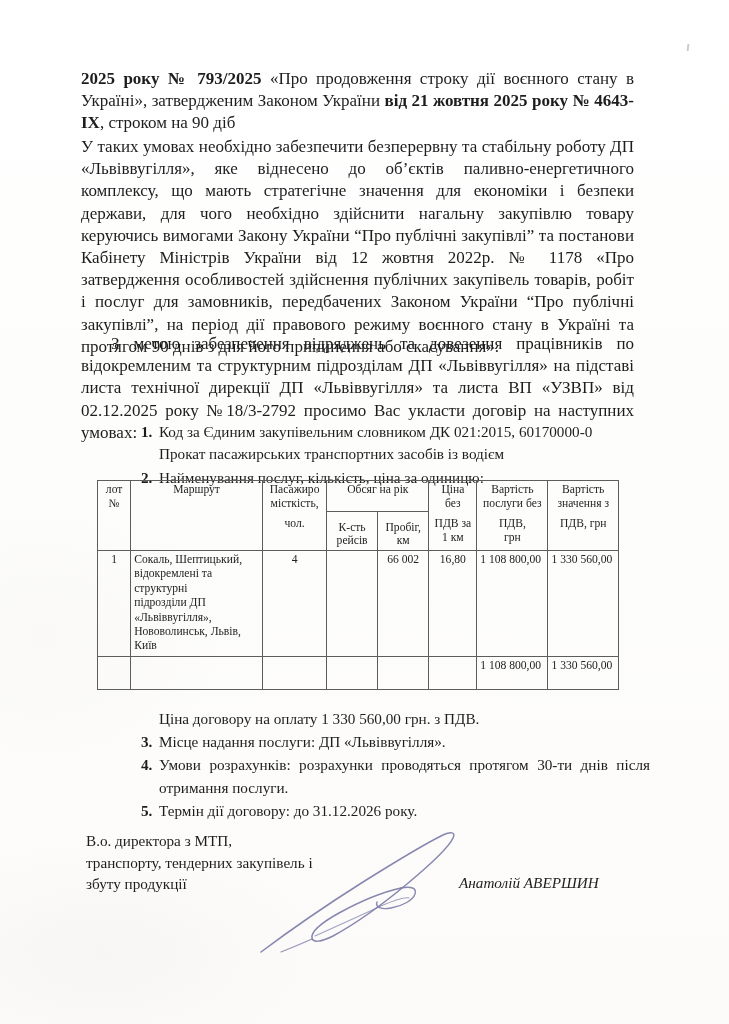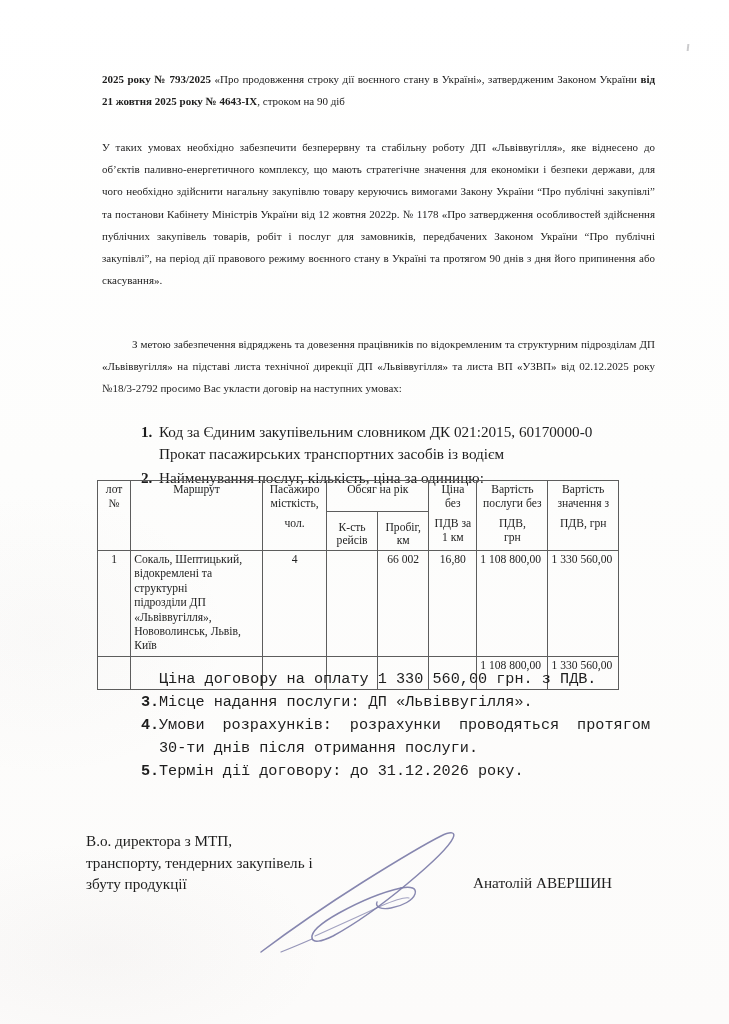--- a/index.html
+++ b/index.html
@@ -40,23 +40,23 @@
     width: 2px;
     height: 7px;
     background: #b9b9bc;
     opacity: .75;
     transform: rotate(6deg);
     z-index: 1;
   }
 
   .body-block {
     position: absolute;
-    left: 102px;
+    left: 81px;
     width: 553px;
-    font-size: 11px;
+    font-size: 17px;
     line-height: 22.2px;
     text-align: justify;
   }
   .body-block p { margin: 0; }
   .ind { text-indent: 30px; }
   b, .b { font-weight: bold; }
 
   
   .num-list {
     position: absolute;
@@ -112,23 +112,24 @@
   
   .sig-block {
     position: absolute;
     left: 86px;
     top: 830px;
     font-size: 15.2px;
     line-height: 21.6px;
   }
   .sig-name {
     position: absolute;
-    left: 473px;
+    left: 459px;
     top: 874px;
     font-size: 15.2px;
+    font-style: italic;
   }
   .sig-mark {
     position: absolute;
     left: 255px;
     top: 824px;
     width: 270px;
     height: 135px;
     z-index: 3;
     pointer-events: none;
   }
@@ -244,21 +245,21 @@
             <td></td>
             <td></td>
             <td></td>
             <td class="total-val">1 108 800,00</td>
             <td class="total-val">1 330 560,00</td>
           </tr>
         </tbody>
       </table>
     </div>
 
-    <div class="num-list" style="top:668px;font-family:Liberation Mono, monospace;">
+    <div class="num-list" style="top:708px;">
       <div class="num-sub">Ціна договору на оплату 1 330 560,00 грн.   з ПДВ.</div>
 
       <div class="num-row" style="margin-top:1px;">
         <div class="num-idx">3.</div>
         <div class="num-txt">Місце надання послуги: ДП «Львіввугілля».</div>
       </div>
 
       <div class="num-row" style="margin-top:1px;">
         <div class="num-idx">4.</div>
         <div class="num-txt">Умови розрахунків: розрахунки проводяться   протягом 30-ти днів після отримання послуги.</div>

